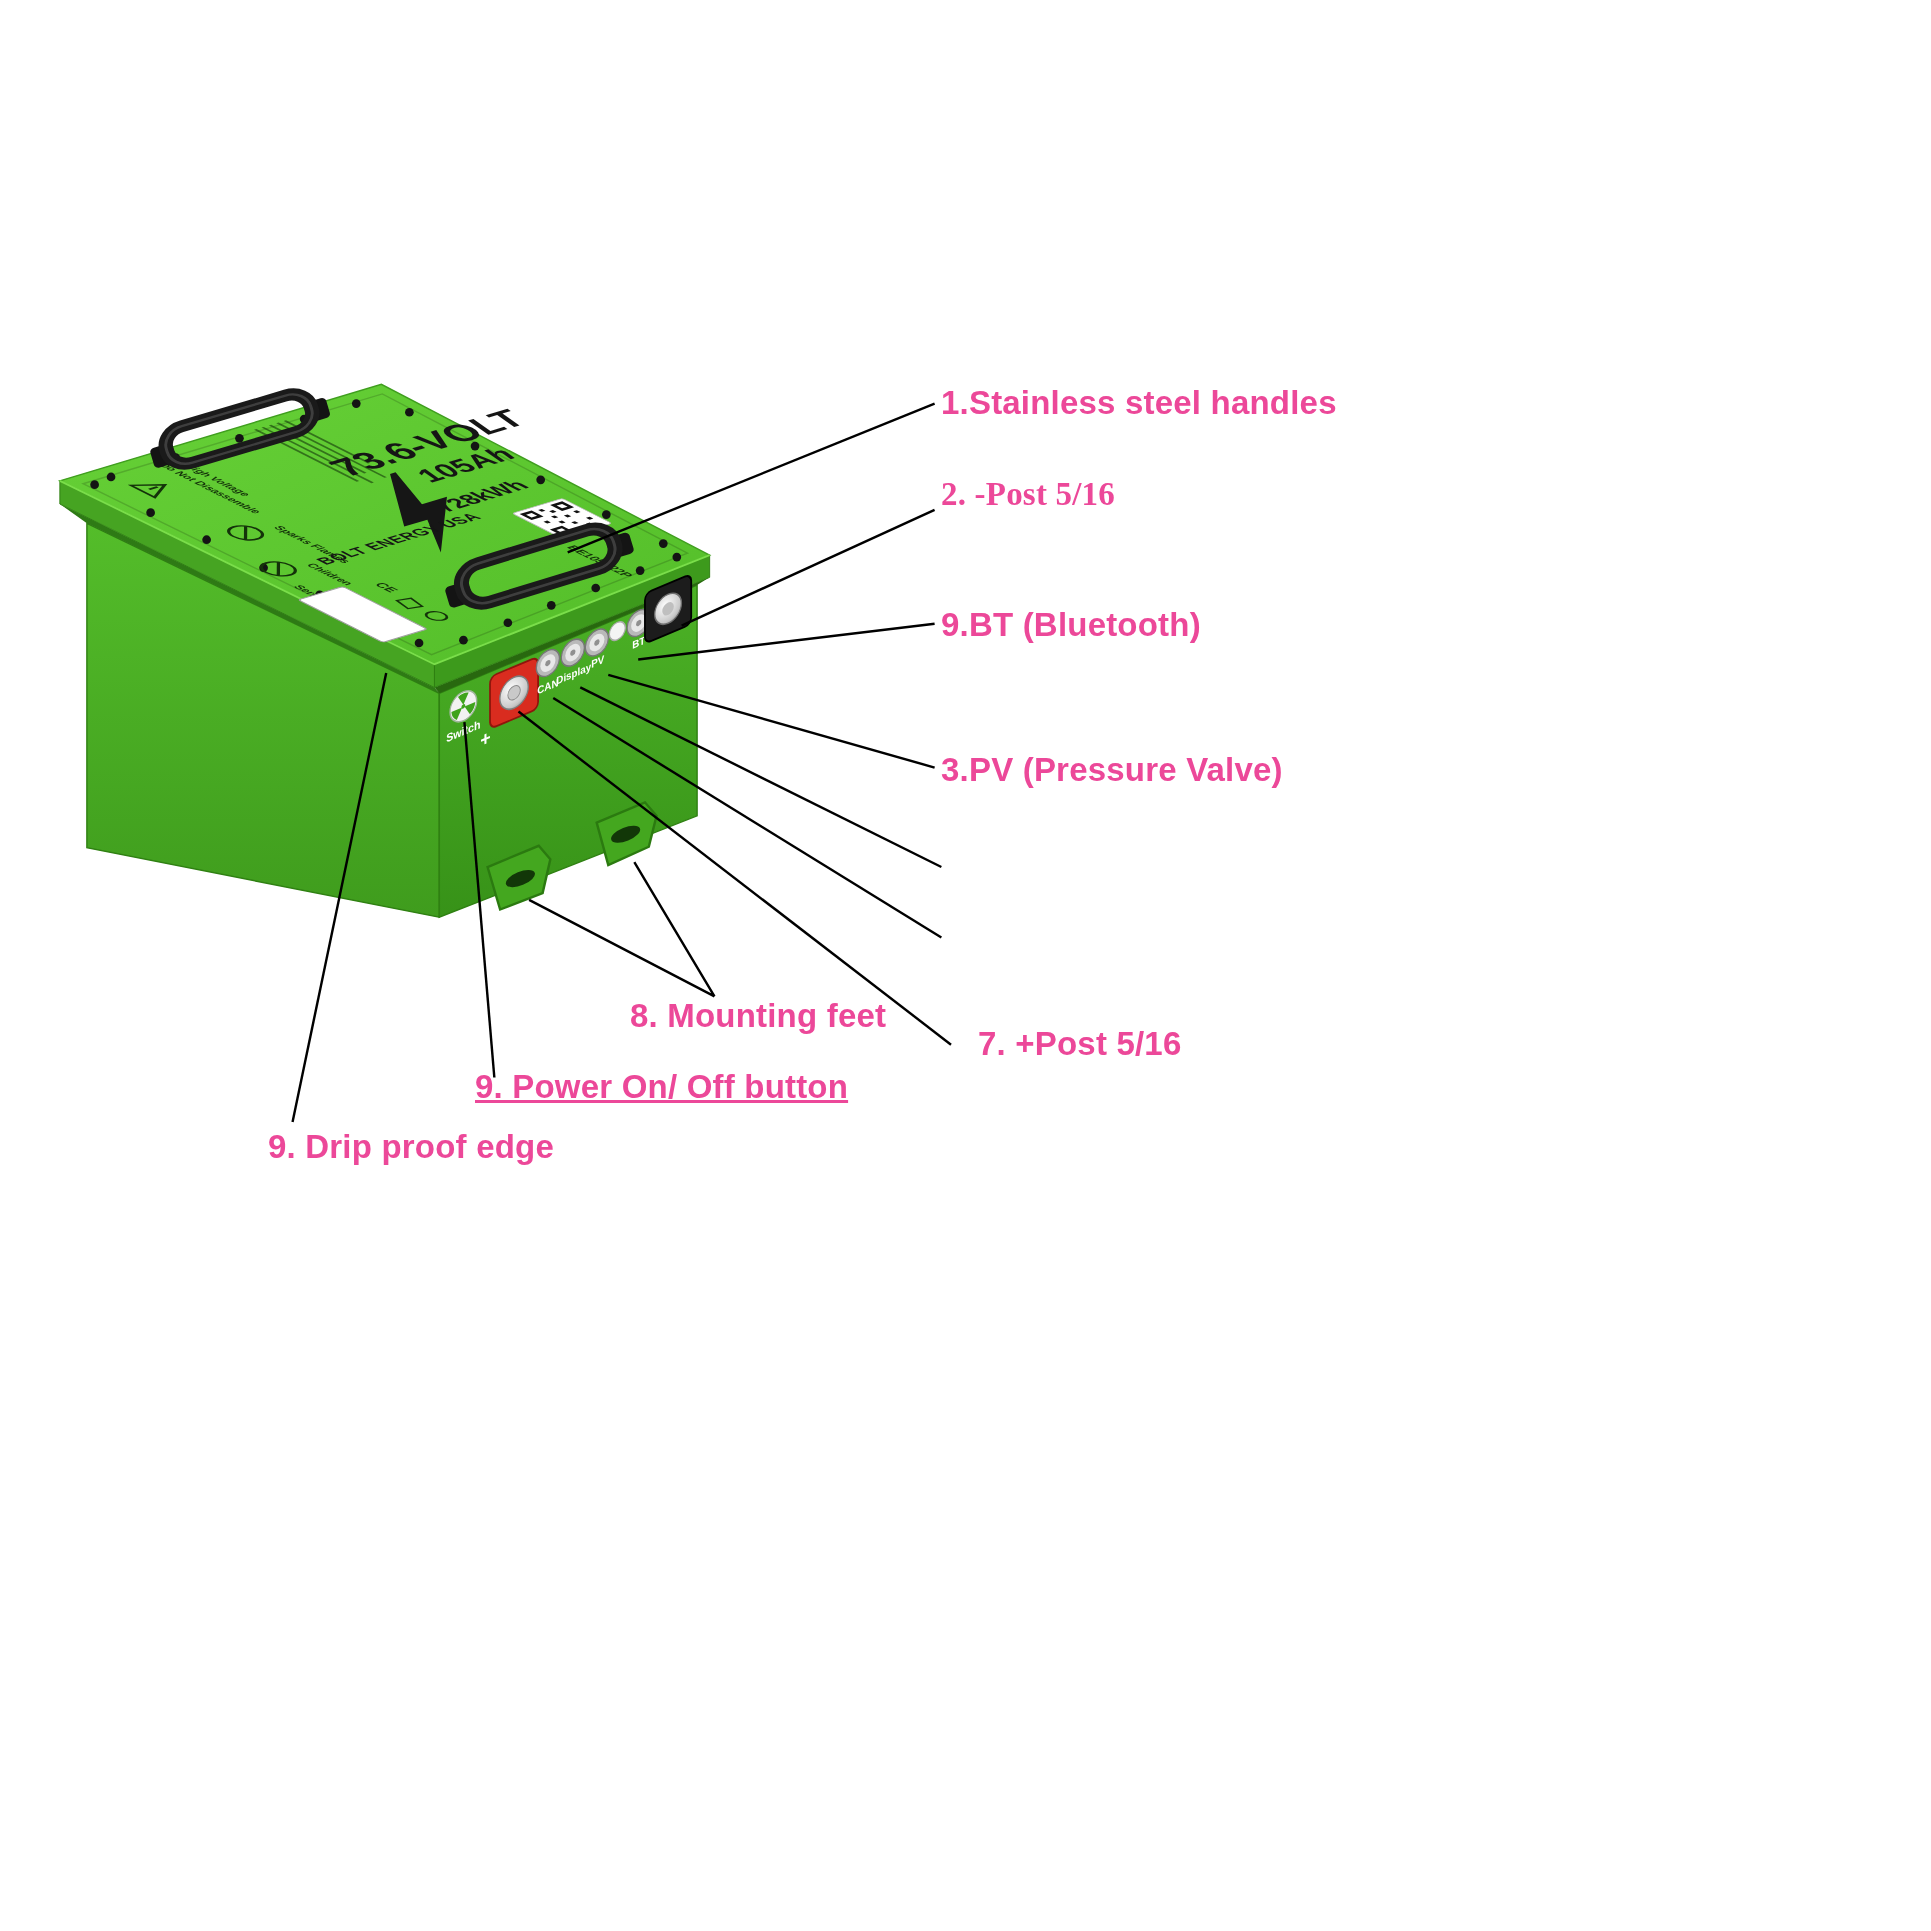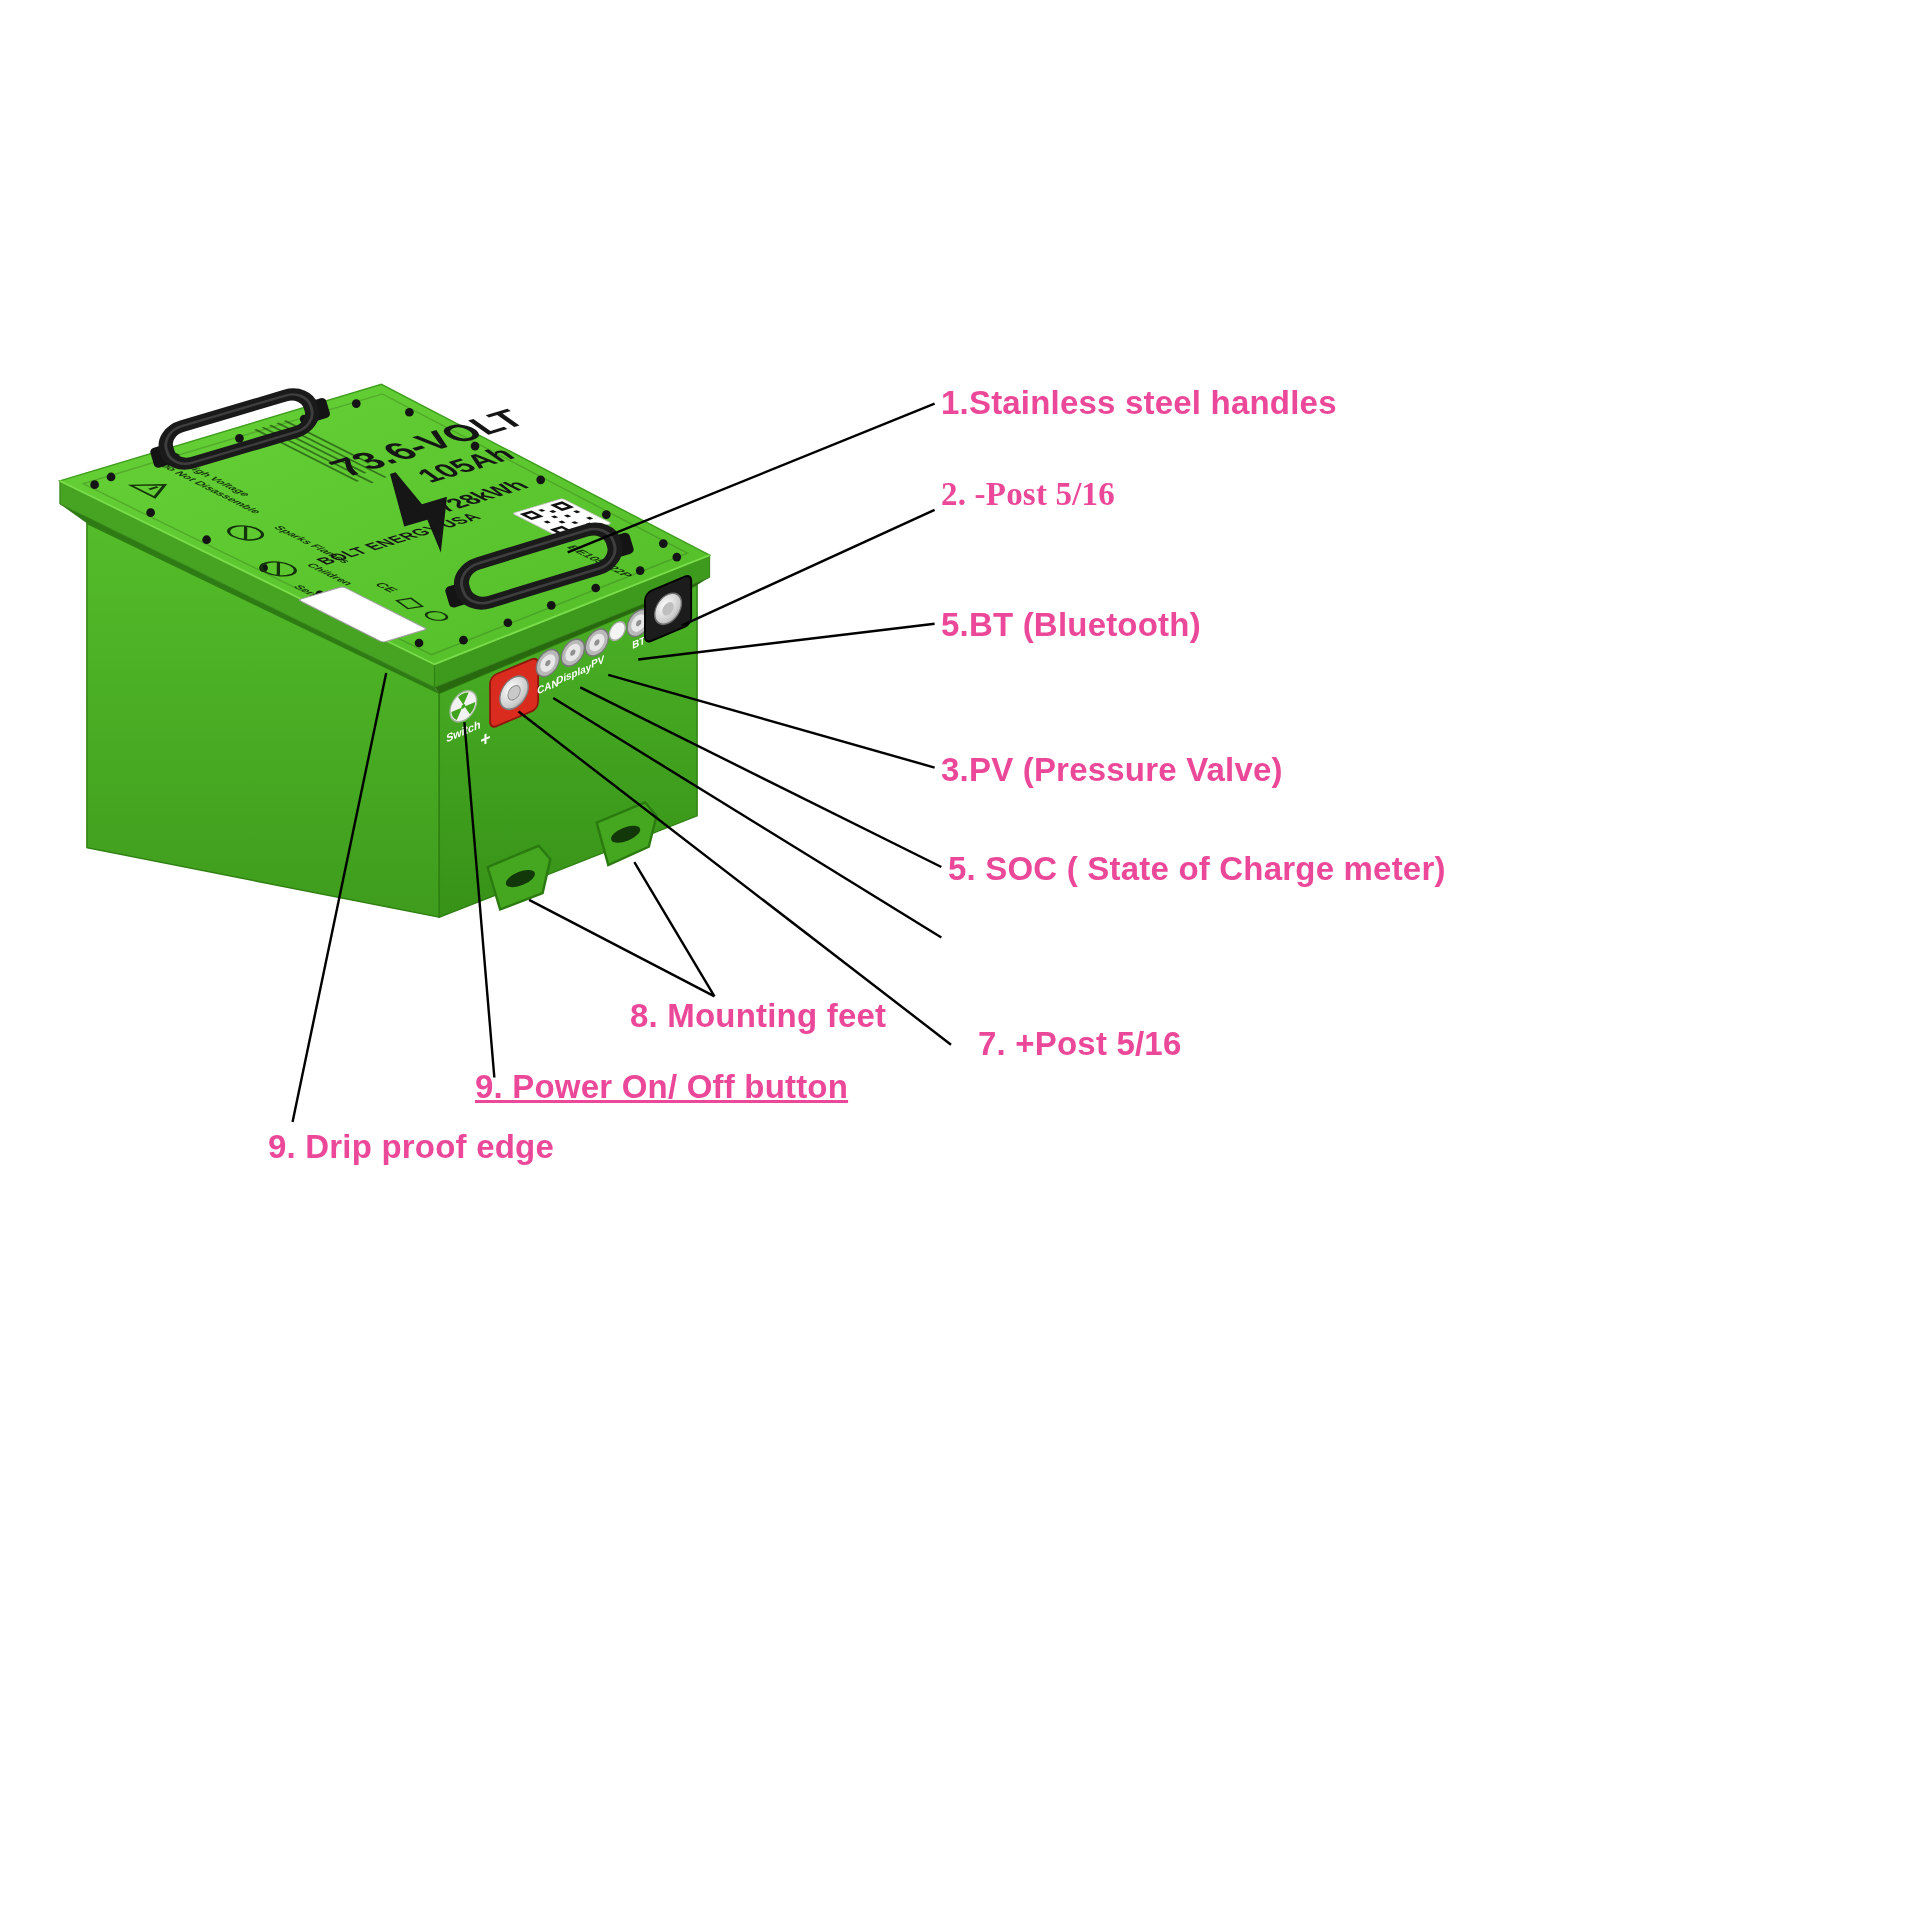--- a/index.html
+++ b/index.html
@@ -248,22 +248,21 @@
       <line x1="975" y1="971" x2="573" y2="723"></line>
       <line x1="985" y1="1082" x2="537" y2="737"></line>
       <path d="M740,1032 L548,932 M740,1032 L657,893"></path>
       <line x1="512" y1="1116" x2="481" y2="748"></line>
       <line x1="303" y1="1162" x2="400" y2="697"></line>
     </g>
   </svg>
 
   <div class="callout-label" style="left:941px;top:384px;">1.Stainless steel handles</div>
   <div class="callout-label" style="left:941px;top:476px;font-family:Liberation Serif, serif;">2. -Post 5/16</div>
-  <div class="callout-label" style="left:941px;top:606px;">5.BT (Bluetooth)</div>
+  <div class="callout-label" style="left:941px;top:606px;">9.BT (Bluetooth)</div>
   <div class="callout-label" style="left:941px;top:751px;">3.PV (Pressure Valve)</div>
-  <div class="callout-label" style="left:948px;top:850px;">5. SOC ( State of Charge meter)</div>
   <div class="callout-label" style="left:958px;top:1025px;margin-left:20px;">7. +Post 5/16</div>
   <div class="callout-label" style="left:630px;top:997px;text-align:center;">8. Mounting feet</div>
   <div class="callout-label" style="left:475px;top:1068px;text-decoration:underline;">9. Power On/ Off button</div>
   <div class="callout-label" style="left:268px;top:1128px;">9. Drip proof edge</div>
 
 </div>
 
 
 </body></html>

